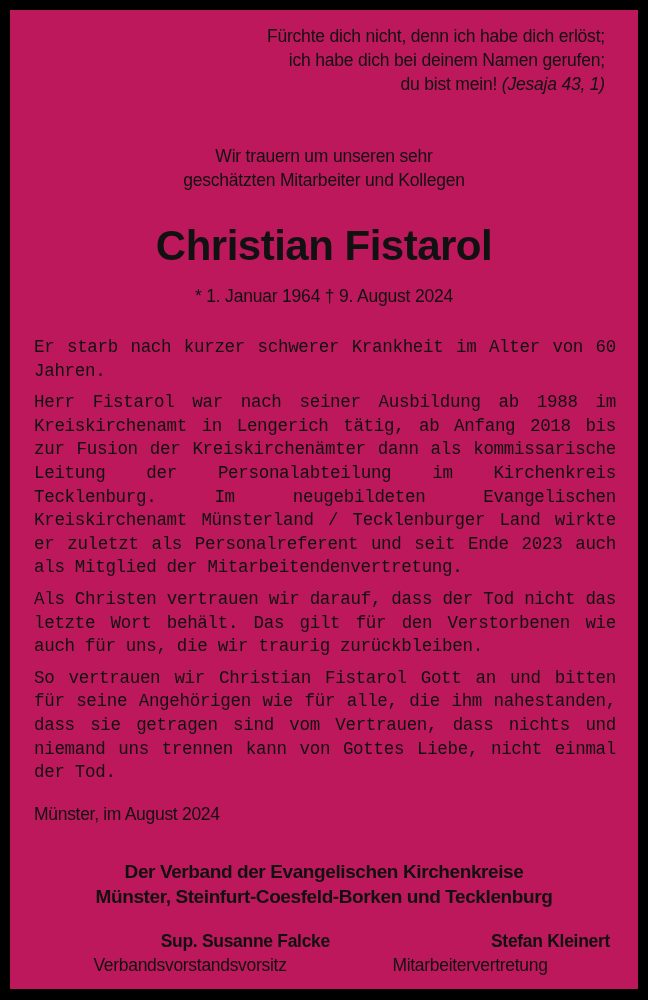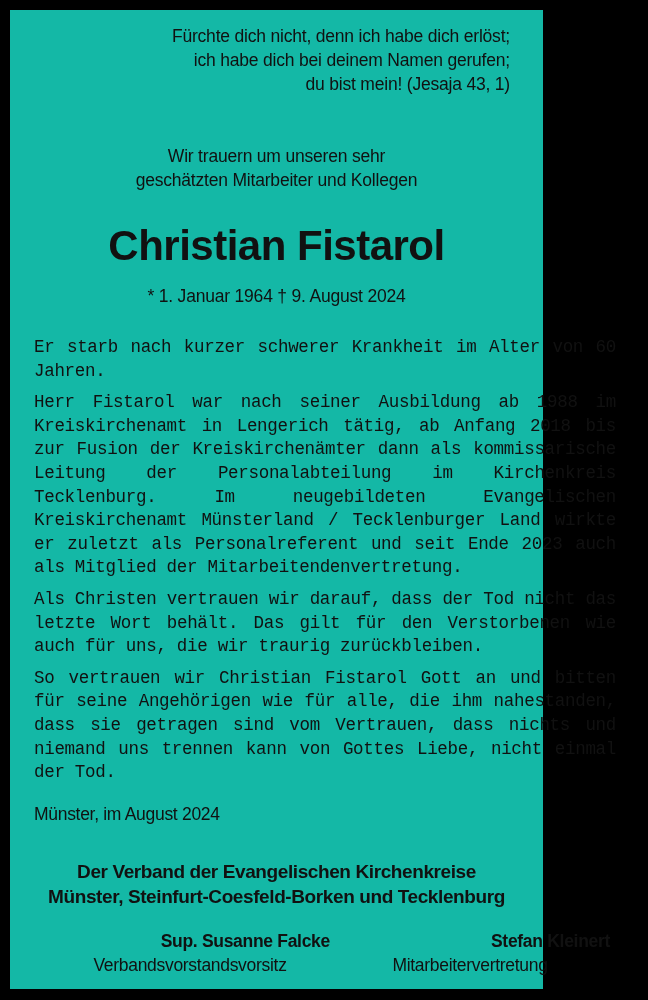--- a/index.html
+++ b/index.html
@@ -1,26 +1,26 @@
 <!DOCTYPE html>
 <html><head>
   <meta charset="utf-8">
   <style>
     html, body { margin: 0; padding: 0; }
     body { width: 648px; height: 1000px; background: #000; position: relative; overflow: hidden; }
     .frame {
-      position: absolute; left: 10px; top: 10px; width: 533px; height: 979px;
-      background: #14b8a6; color: #111;
+      position: absolute; left: 10px; top: 10px; width: 628px; height: 979px;
+      background: #be185d; color: #111;
       font-family: "Liberation Sans", sans-serif;
     }
     .verse {
       position: absolute; right: 33px; top: 14px; text-align: right;
       font-size: 17.5px; line-height: 24px; letter-spacing: -0.2px;
     }
-    .verse .ref { }
+    .verse .ref { font-style: italic; }
     .intro {
       position: absolute; left: 0; right: 0; top: 134px; text-align: center;
       font-size: 17.5px; line-height: 24px; letter-spacing: -0.2px;
     }
     .name {
       position: absolute; left: 0; right: 0; top: 212px; text-align: center;
       font-size: 42px; font-weight: bold; letter-spacing: -0.5px; line-height: 48px;
     }
     .dates {
       position: absolute; left: 0; right: 0; top: 274px; text-align: center;

